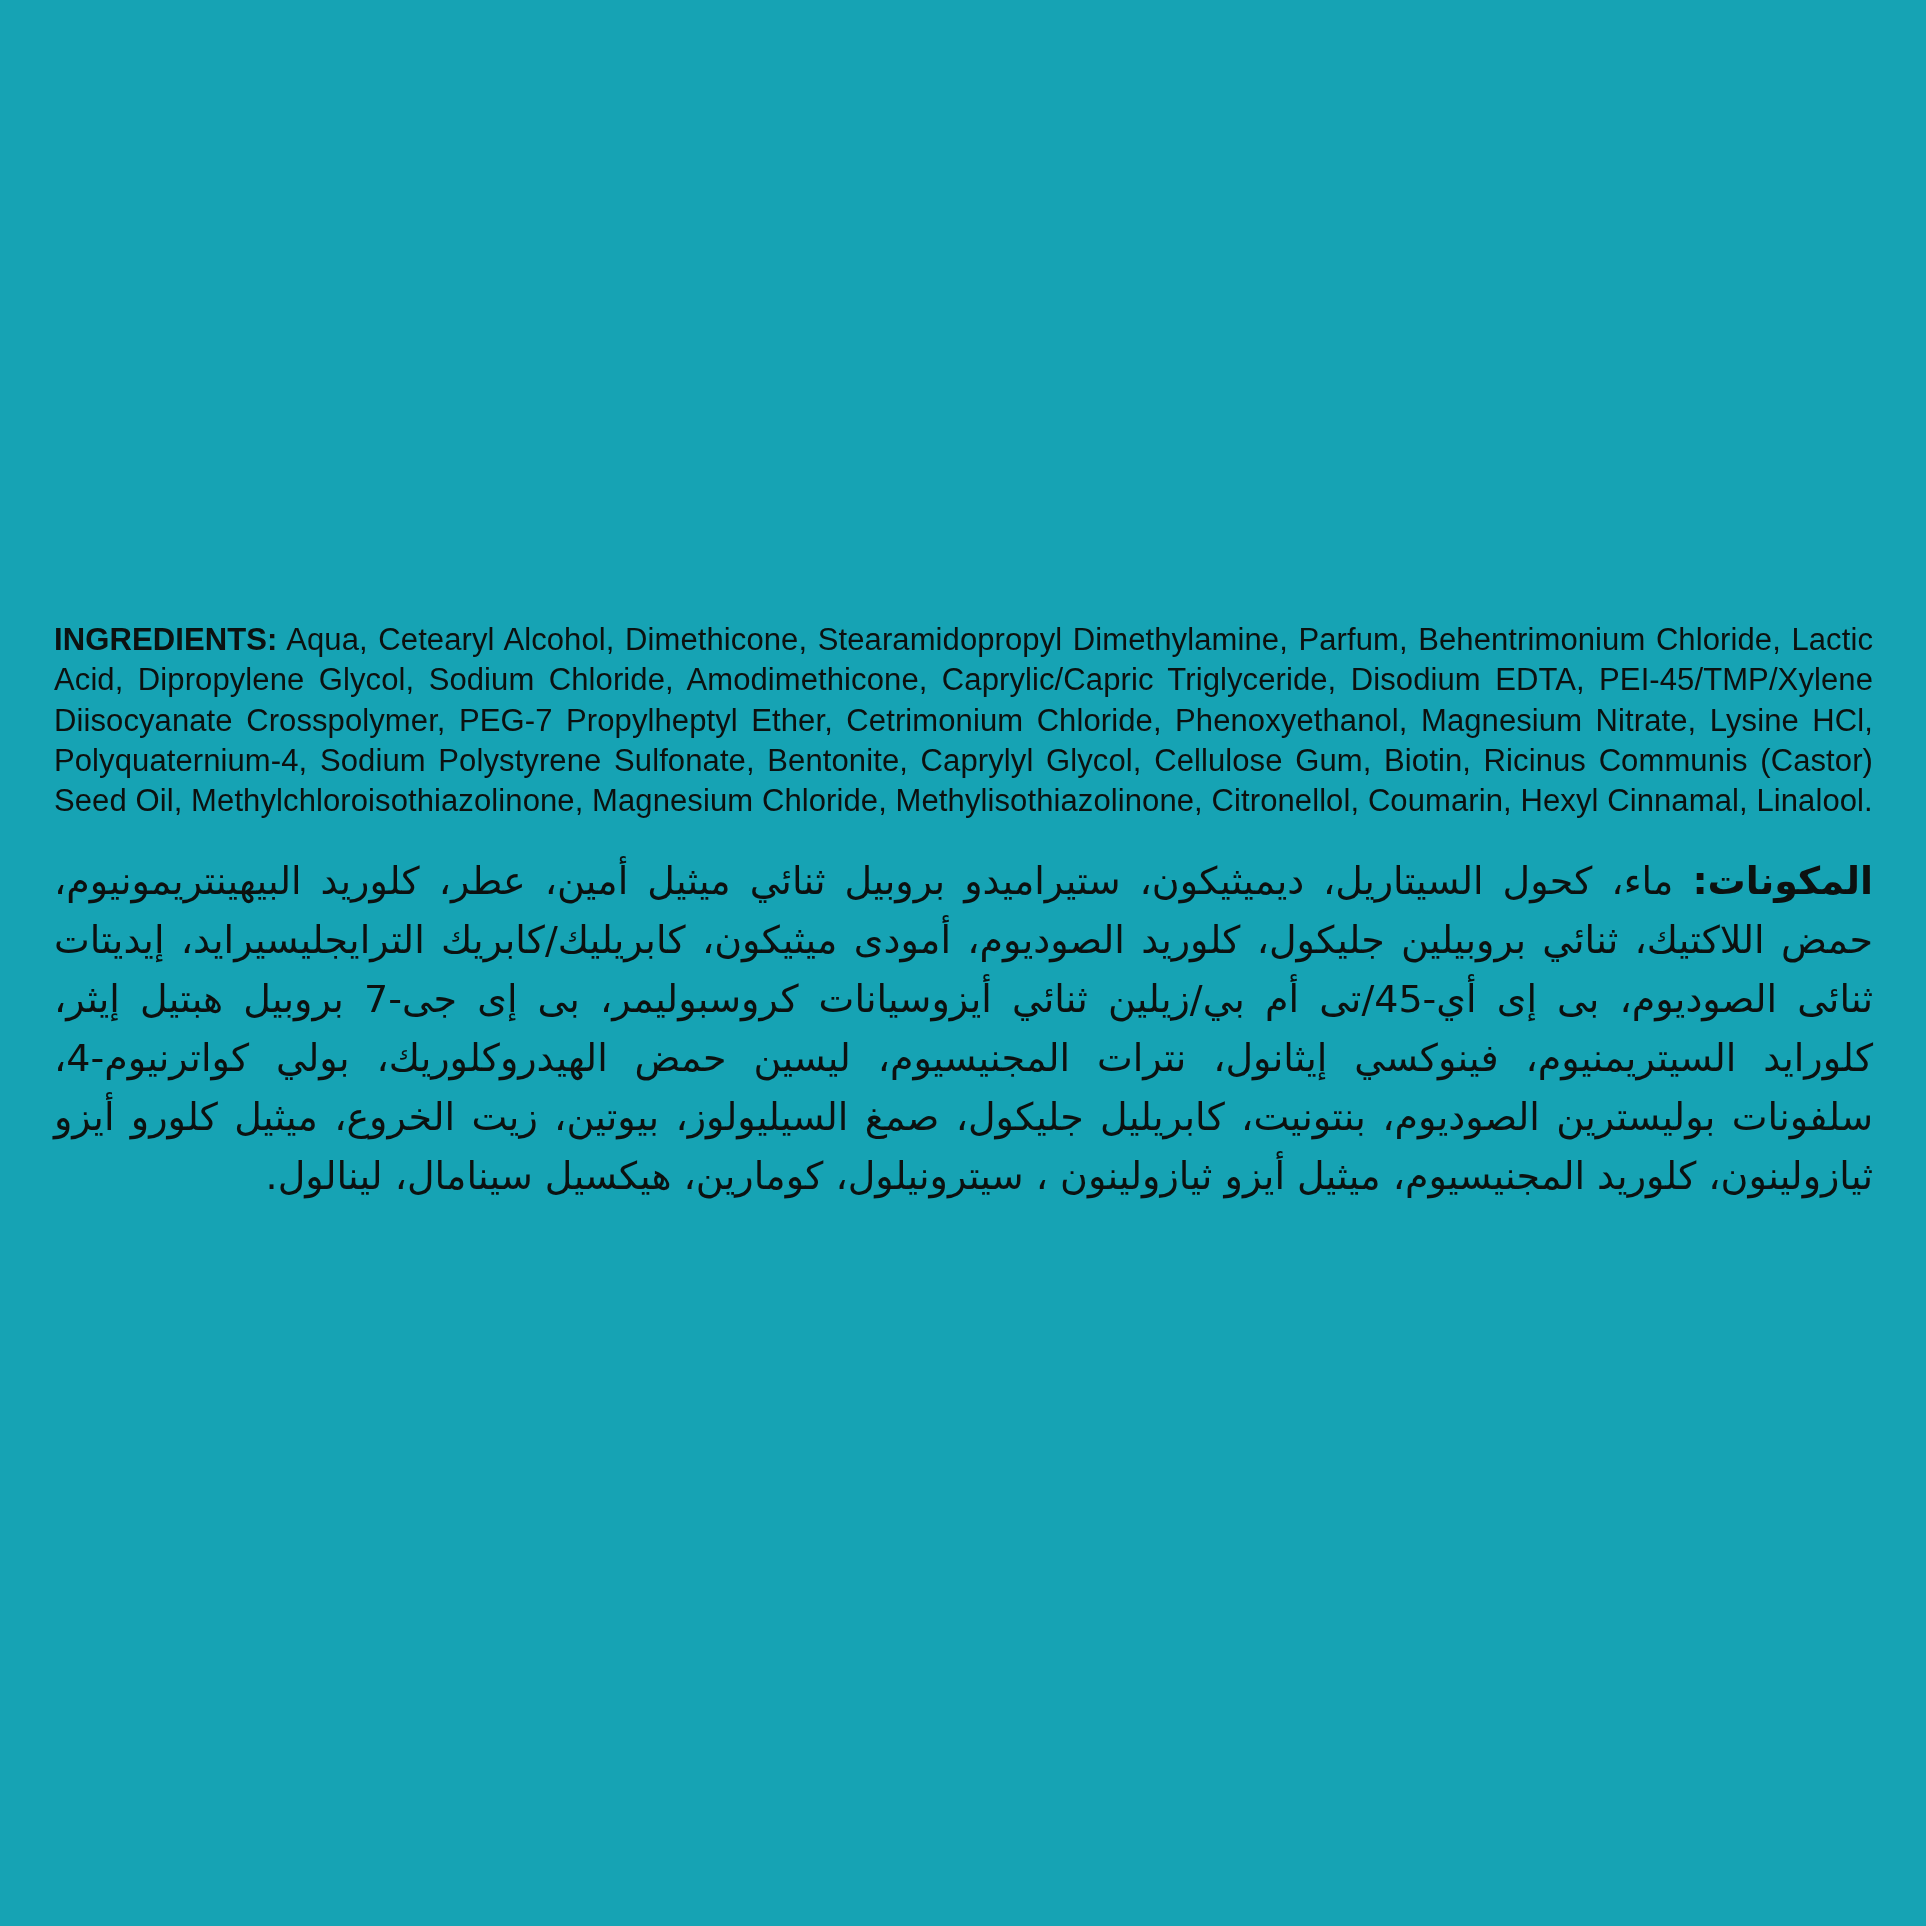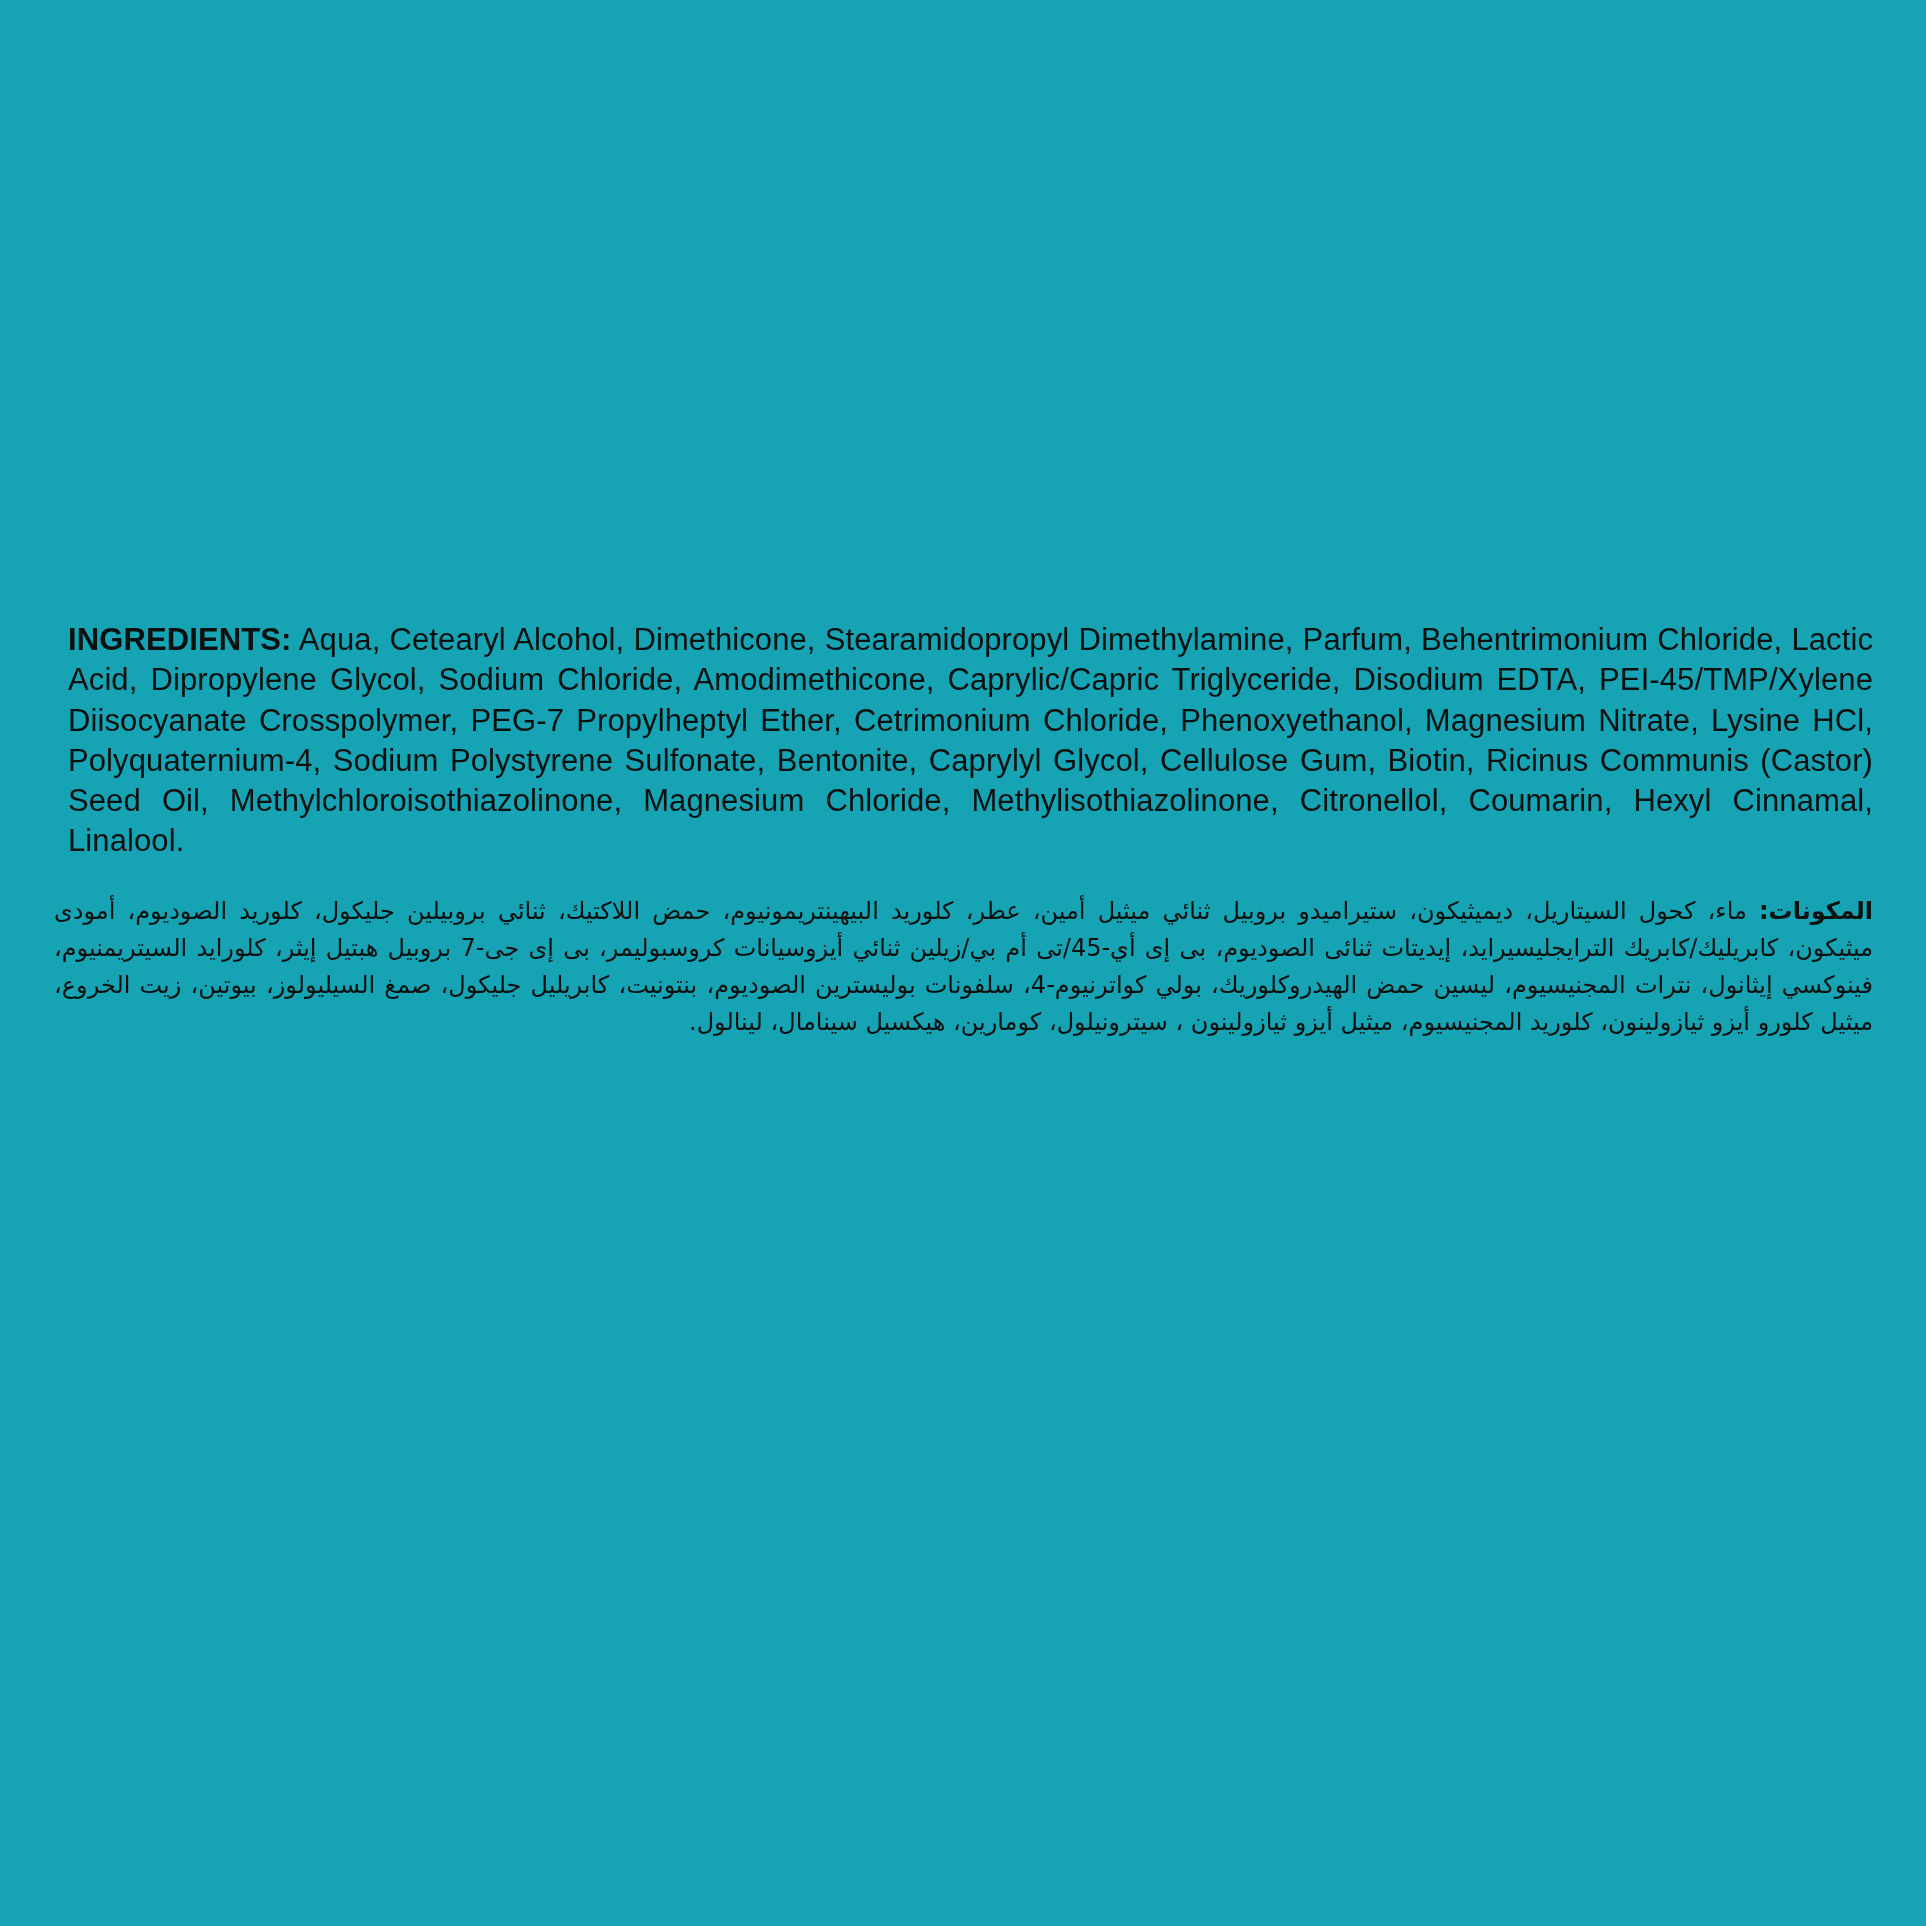--- a/index.html
+++ b/index.html
@@ -20,29 +20,28 @@
     width: 1819px;
   }
   .ingredients-en {
     color: #0c1110;
     font-size: 31px;
     line-height: 1.30;
     text-align: justify;
     text-justify: inter-word;
     letter-spacing: 0.1px;
     font-family: "Liberation Sans", sans-serif;
-    margin-left: 14px;
   }
   .ingredients-en .heading {
     font-weight: bold;
   }
   .ingredients-ar {
     direction: rtl;
     color: #0c1110;
-    font-size: 24px;
+    font-size: 38px;
     line-height: 1.55;
     text-align: justify;
     margin-top: 17.4px;
     font-family: "DejaVu Sans", sans-serif;
   }
   .ingredients-ar .heading {
     font-weight: bold;
   }
 </style>
 </head>

